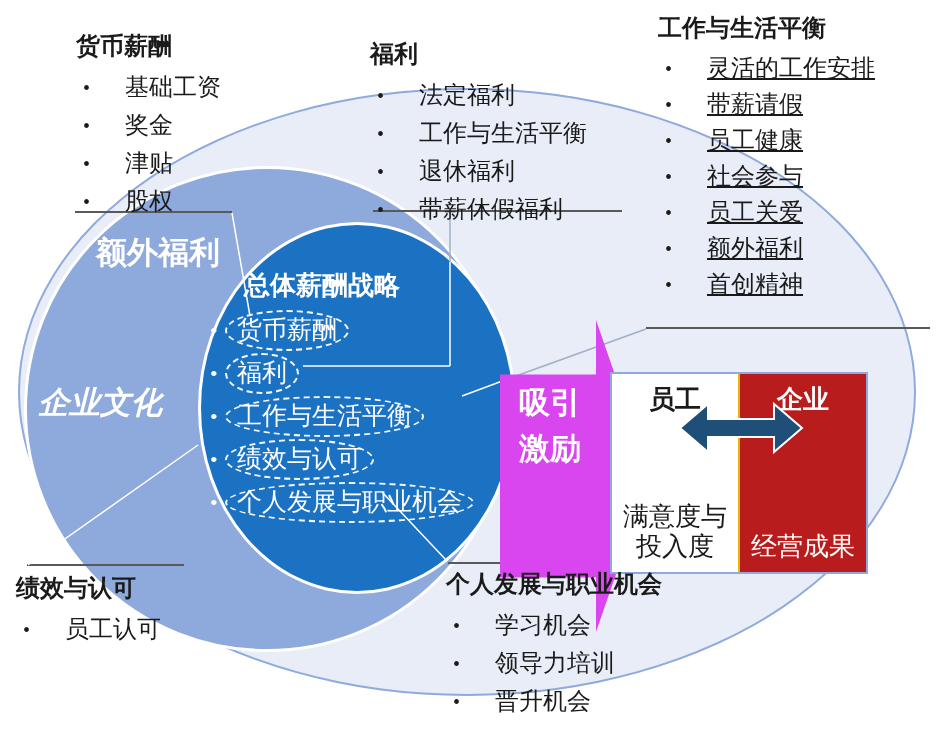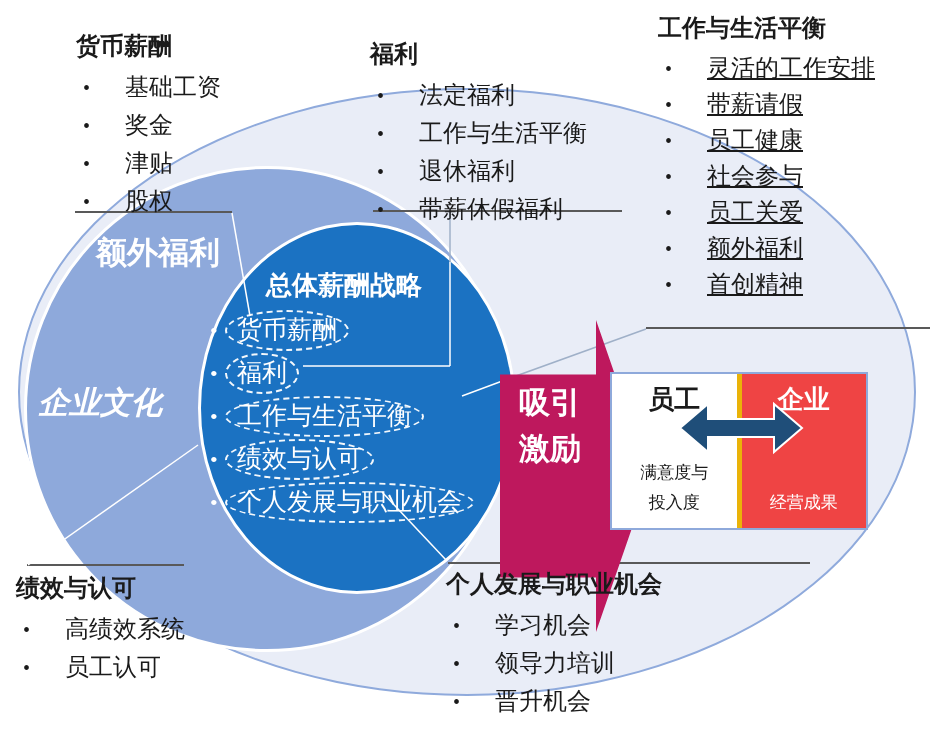--- a/index.html
+++ b/index.html
@@ -23,58 +23,58 @@
   }
   
   .lines { position:absolute; left:0; top:0; z-index:4; pointer-events:none; }
   
   .ring-label { position:absolute; color:#ffffff; font-weight:bold; z-index:7; white-space:nowrap; }
   .l-strategy { left:96px;  top:232px; font-size:31px; }
   .l-culture  { left:38px;  top:382px; font-size:31px;font-style:italic; }
   .l-hr       { left:106px; top:524px; font-size:30px; }
   
   .core-content { position:absolute; left:210px; top:268px; z-index:7; color:#ffffff; }
-  .core-title { font-size:26px; font-weight:bold; margin:0 0 6px 56px; white-space:nowrap; }
+  .core-title { font-size:26px; font-weight:bold; margin:0 0 6px 34px; white-space:nowrap; }
   .core-list { list-style:none; margin:0; padding:0; }
   .core-list li { display:flex; align-items:center; height:43px; font-size:25px; white-space:nowrap; }
   .core-list li::before { content:"•"; display:inline-block; width:15px; font-size:22px; }
   .oval { border:2px dashed rgba(255,255,255,.95); border-radius:50%; padding:1px 10px 3px; }
   
   .callout { position:absolute; z-index:7; }
   .callout-title { font-size:24px; font-weight:bold; margin-bottom:7px; white-space:nowrap; }
   .callout ul { list-style:none; margin:0; padding:0; }
   .callout li { font-size:24px; line-height:37px; white-space:nowrap; }
   .callout li::before { content:"•"; display:inline-block; width:42px; padding-left:7px; font-size:20px; }
   .c-monetary    { left:76px;  top:30px;  }
   .c-benefits    { left:370px; top:38px;  }
   .c-worklife    { left:658px; top:12px;  }
   .c-worklife li { line-height:35px;text-decoration:underline; }
   .c-performance { left:16px;  top:572px; }
   .c-development { left:446px; top:568px; }
   
   .big-arrow {
     position:absolute; left:500px; top:320px; width:150px; height:312px; z-index:5;
-    background:#be185d;
+    background:#d946ef;
     clip-path:polygon(0 17.5%, 64% 17.5%, 64% 0, 100% 50%, 64% 100%, 64% 82.5%, 0 82.5%);
   }
   .arrow-text {
     position:absolute; left:0; top:60px; width:100px; text-align:center;
     color:#ffffff; font-weight:bold; font-size:31px; line-height:46px;
   }
   
   .outcome {
-    position:absolute; left:610px; top:372px; width:258px; height:158px;
+    position:absolute; left:610px; top:372px; width:258px; height:202px;
     border:2px solid #8EA9DB; display:flex; z-index:6; box-sizing:border-box;
   }
   .half { flex:1; display:flex; flex-direction:column; align-items:center;
           justify-content:space-between; padding:8px 0 10px; box-sizing:border-box; }
   .half-employee { background:#ffffff; color:#1a1a1a; }
-  .half-company  { background:#ef4444; color:#ffffff; border-left:5px solid #eab308; }
+  .half-company  { background:#b91c1c; color:#ffffff; border-left:2px solid #eab308; }
   .half-title { font-size:26px; font-weight:bold; white-space:nowrap; }
-  .half-sub { font-size:17px; line-height:30px; text-align:center; white-space:nowrap; }
+  .half-sub { font-size:26px; line-height:30px; text-align:center; white-space:nowrap; }
   .dbl-arrow { position:absolute; left:678px; top:400px; z-index:7; pointer-events:none; }
 </style>
 </head>
 <body>
 
 <div class="canvas">
 
   <div class="ellipse-outer"></div>
   <div class="circle-mid"></div>
   <div class="circle-core"></div>
@@ -150,21 +150,20 @@
       <li><span>社会参与</span></li>
       <li><span>员工关爱</span></li>
       <li><span>额外福利</span></li>
       <li><span>首创精神</span></li>
     </ul>
   </div>
 
   <div class="callout c-performance">
     <div class="callout-title">绩效与认可</div>
     <ul>
-      <li><span>高绩效系统</span></li>
       <li><span>员工认可</span></li>
     </ul>
   </div>
 
   <div class="callout c-development">
     <div class="callout-title">个人发展与职业机会</div>
     <ul>
       <li><span>学习机会</span></li>
       <li><span>领导力培训</span></li>
       <li><span>晋升机会</span></li>

